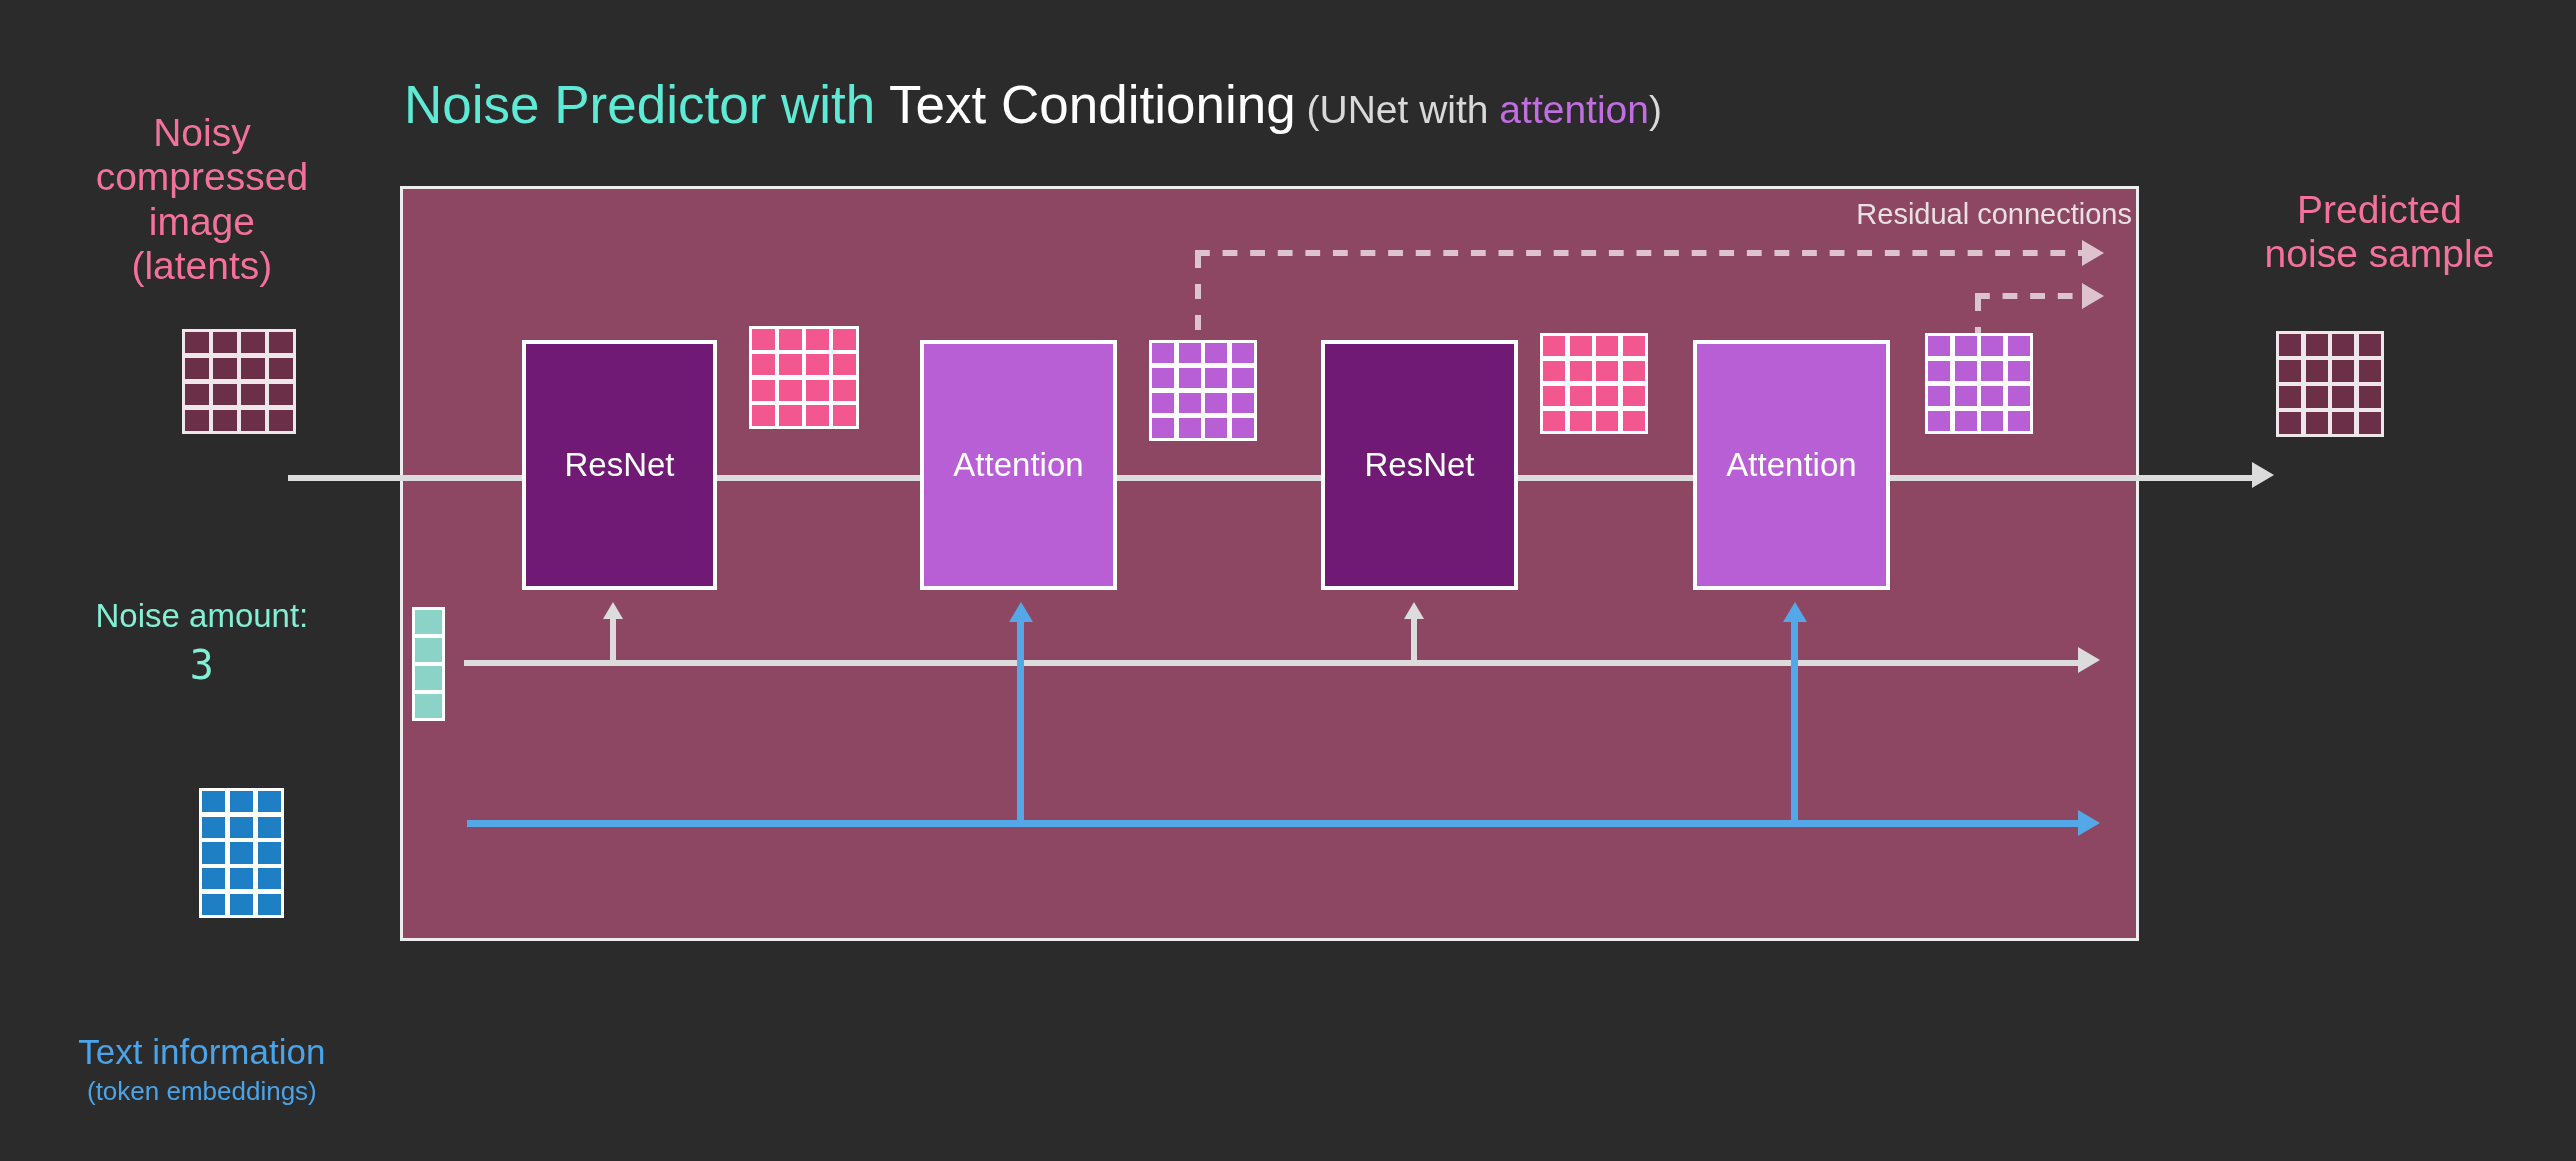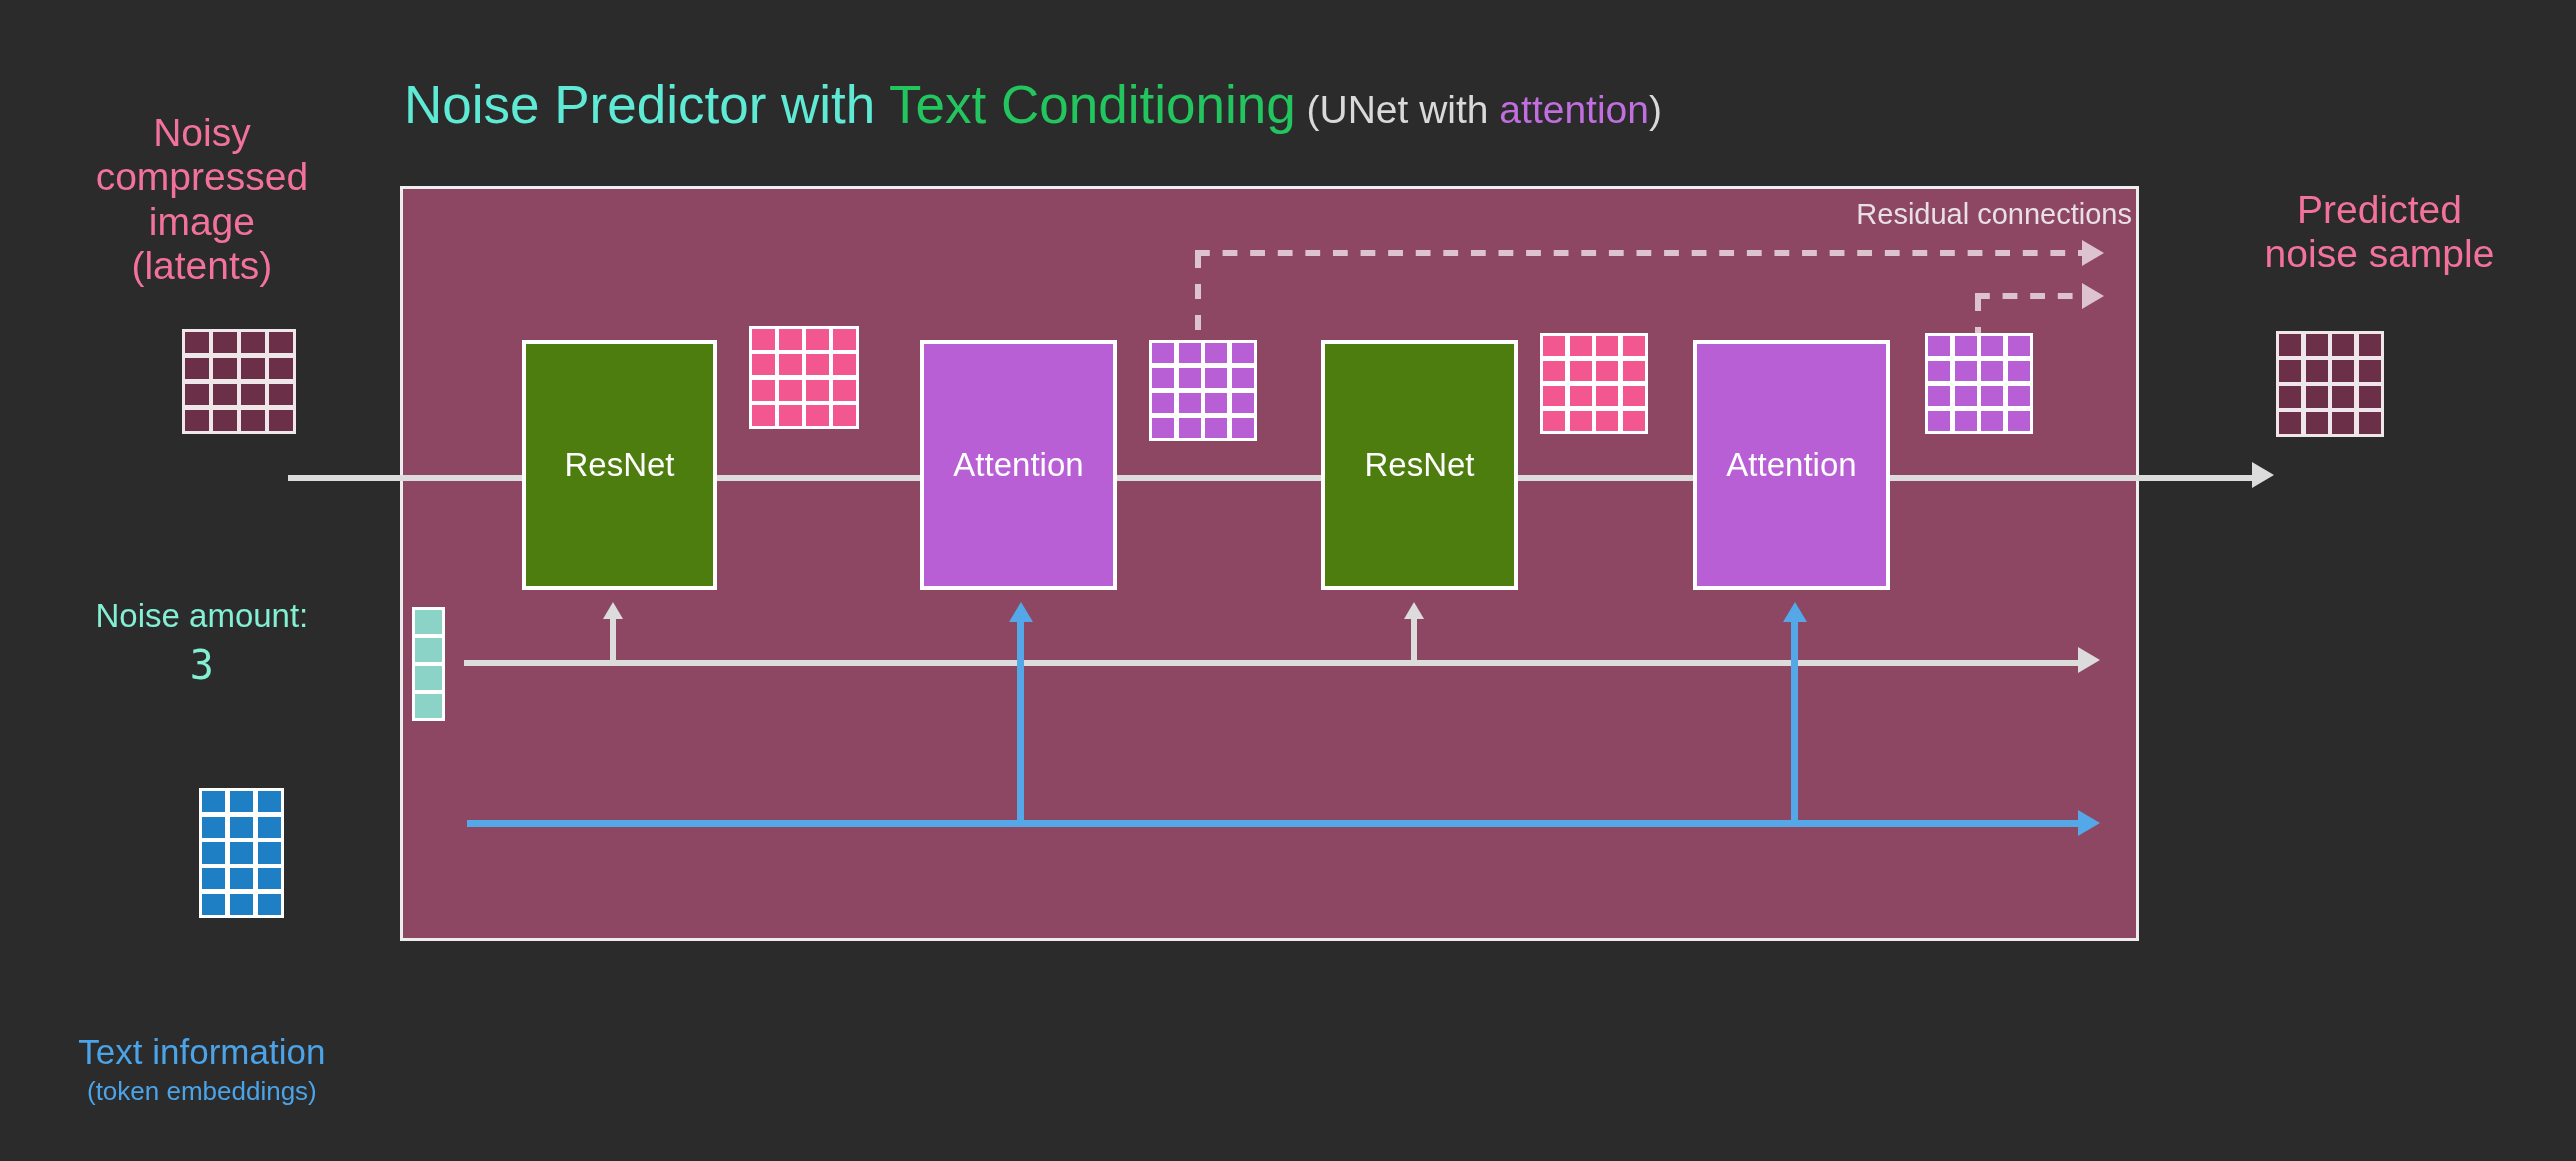--- a/index.html
+++ b/index.html
@@ -27,21 +27,21 @@
   #title {
     position: absolute;
     left: 404px;
     top: 78px;
     font-size: 53px;
     white-space: nowrap;
     line-height: 1;
     color: #f2f2f2;
   }
   #title .seg-white  { color: #5eead4; }
-  #title .seg-blue   { color: #22c55e; }
+  #title .seg-blue   { color: #ffffff; }
   #title .seg-paren  { color: #d9d9d9; font-size: 39px; }
   #title .seg-purple { color: #c06ee0; font-size: 39px; }
 
   
   #panel {
     position: absolute;
     left: 400px;
     top: 186px;
     width: 1739px;
     height: 755px;
@@ -173,21 +173,21 @@
   .block {
     position: absolute;
     border: 4.6px solid #ffffff;
     box-sizing: border-box;
     display: flex;
     align-items: center;
     justify-content: center;
     color: #ffffff;
     font-size: 33px;
   }
-  .block.resnet    { background: #4d7c0f; }
+  .block.resnet    { background: #701a75; }
   .block.attention { background: #b95fd6; }
 
   #residual-label {
     position: absolute;
     left: 1746px;
     top: 198px;
     width: 386px;
     text-align: right;
     font-size: 29px;
     color: #e8e0e4;

